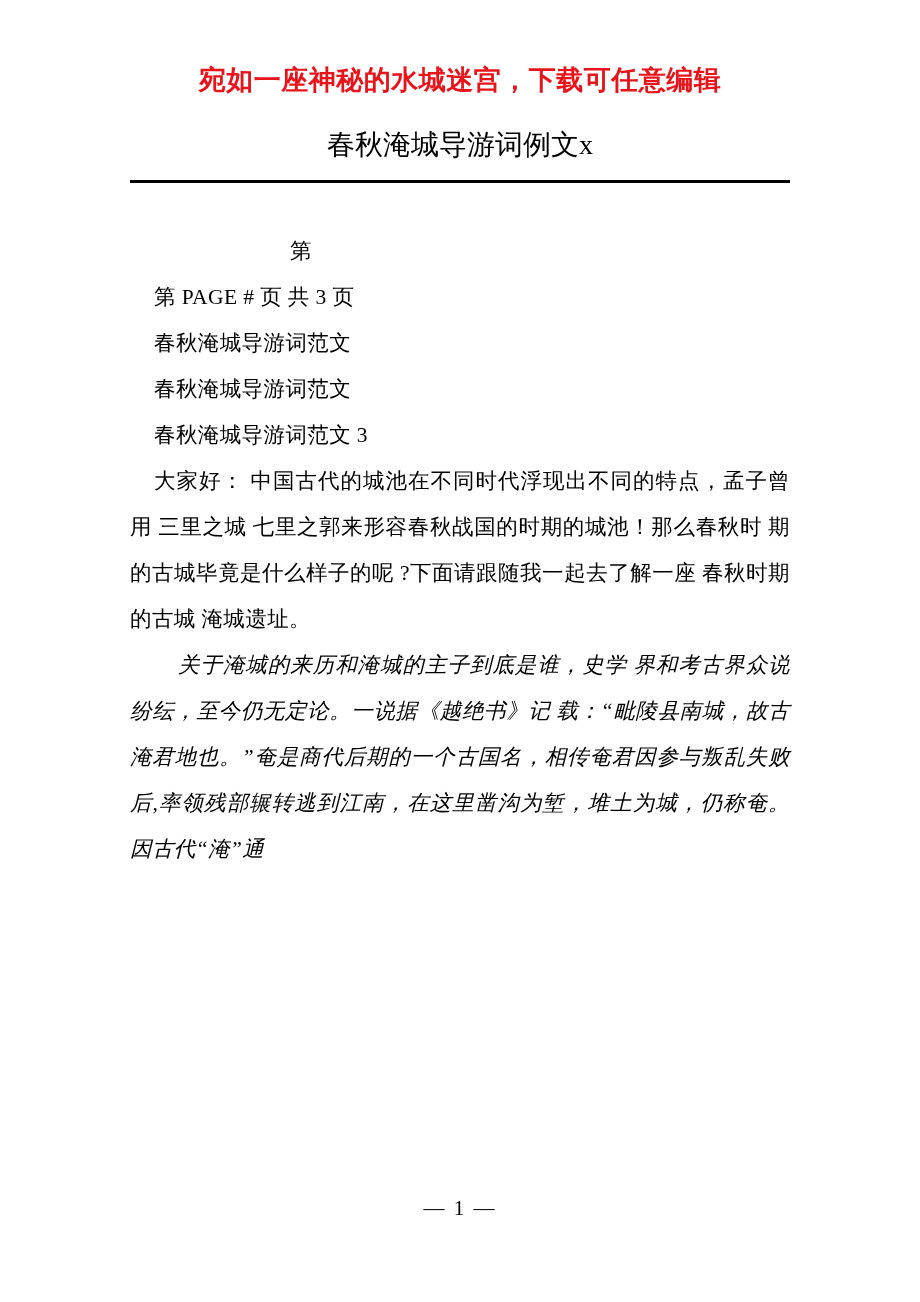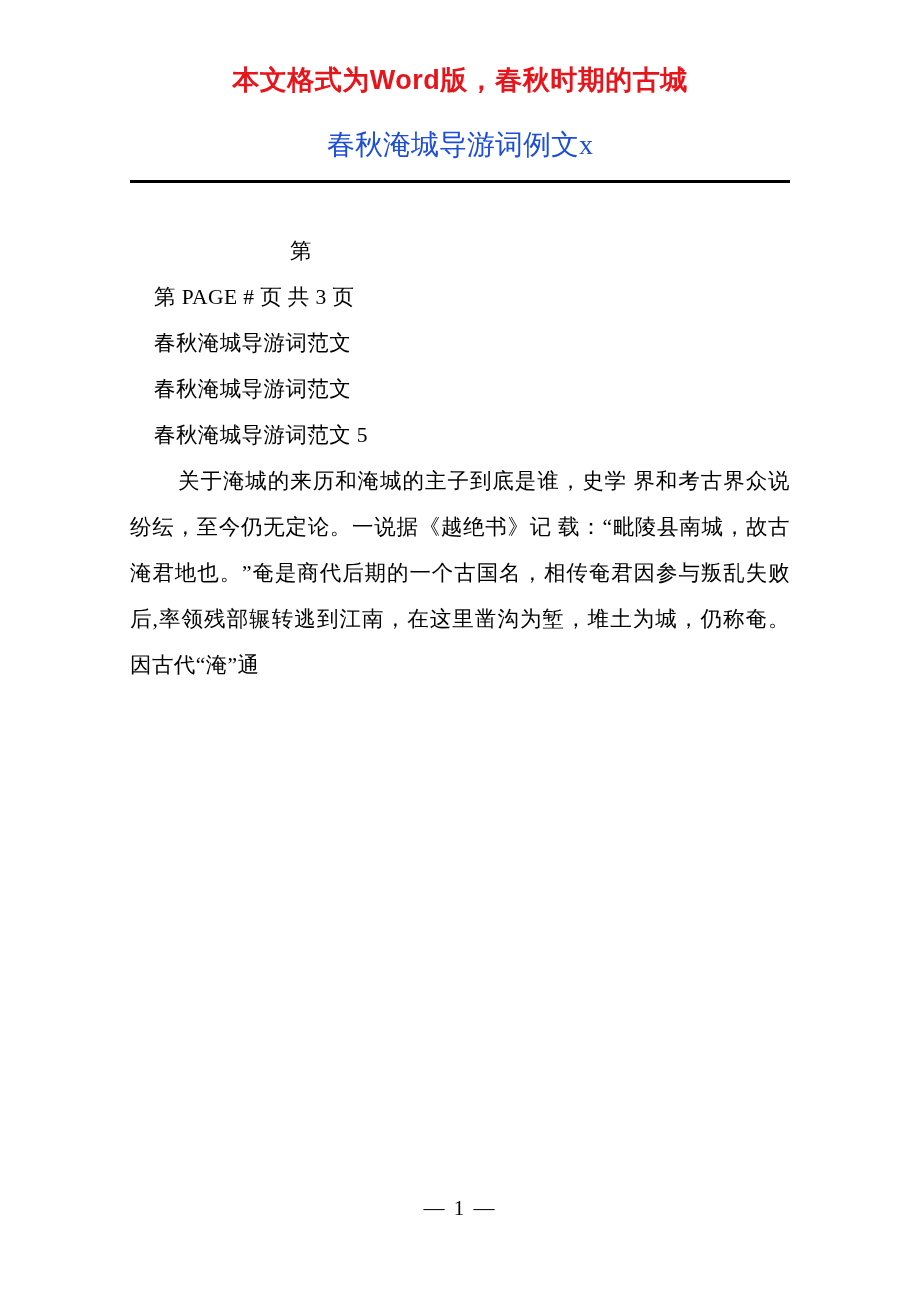--- a/index.html
+++ b/index.html
@@ -35,21 +35,21 @@
     font-size: 27px;
     letter-spacing: 0.5px;
     font-family: "Liberation Sans", "DejaVu Sans", sans-serif;
   }
   .doc-title {
     position: absolute;
     left: 0;
     top: 126px;
     width: 920px;
     text-align: center;
-    color: #1d4ed8;
+    color: #000000;
     font-size: 28px;
     font-family: "Liberation Serif", "DejaVu Serif", serif;
   }
   .doc-title .suffix {
     font-family: "Liberation Serif", "DejaVu Serif", serif;
   }
   .rule {
     position: absolute;
     left: 130px;
     top: 180px;
@@ -65,49 +65,50 @@
   }
   p {
     margin: 0 0 0 0;
     font-size: 21.5px;
     line-height: 46px;
     text-align: justify;
     text-justify: inter-ideograph;
     letter-spacing: 0.4px;
   }
   .indent-1 { text-indent: 24px; }
-  .indent-2 { text-indent: 48px; }
+  .indent-2 { text-indent: 48px; font-style: italic; }
   .indent-head { text-indent: 160px; }
   .footer {
     position: absolute;
     left: 0;
     top: 1196px;
     width: 920px;
     text-align: center;
     font-size: 21px;
     letter-spacing: 2px;
   }
 </style>
 </head>
 <body>
 
 <div class="page">
 
-  <div class="banner">本文格式为Word版，春秋时期的古城</div>
+  <div class="banner">宛如一座神秘的水城迷宫，下载可任意编辑</div>
 
   <div class="doc-title">
     <span>春秋淹城导游词例文</span><span class="suffix">x</span>
   </div>
 
   <div class="rule"></div>
 
   <div class="content">
     <p class="indent-head">第</p>
     <p class="indent-1">第  PAGE  # 页 共 3 页</p>
     <p class="indent-1">春秋淹城导游词范文</p>
     <p class="indent-1">春秋淹城导游词范文</p>
-    <p class="indent-1">春秋淹城导游词范文 5</p>
+    <p class="indent-1">春秋淹城导游词范文 3</p>
+    <p class="indent-1">大家好： 中国古代的城池在不同时代浮现出不同的特点，孟子曾用 三里之城 七里之郭来形容春秋战国的时期的城池！那么春秋时 期的古城毕竟是什么样子的呢 ?下面请跟随我一起去了解一座 春秋时期的古城 淹城遗址。</p>
     <p class="indent-2">关于淹城的来历和淹城的主子到底是谁，史学 界和考古界众说纷纭，至今仍无定论。一说据《越绝书》记 载：“毗陵县南城，故古淹君地也。”奄是商代后期的一个古国名，相传奄君因参与叛乱失败后,率领残部辗转逃到江南，在这里凿沟为堑，堆土为城，仍称奄。因古代“淹”通</p>
   </div>
 
   <div class="footer">— 1 —</div>
 
 </div>
 
 </body></html>

